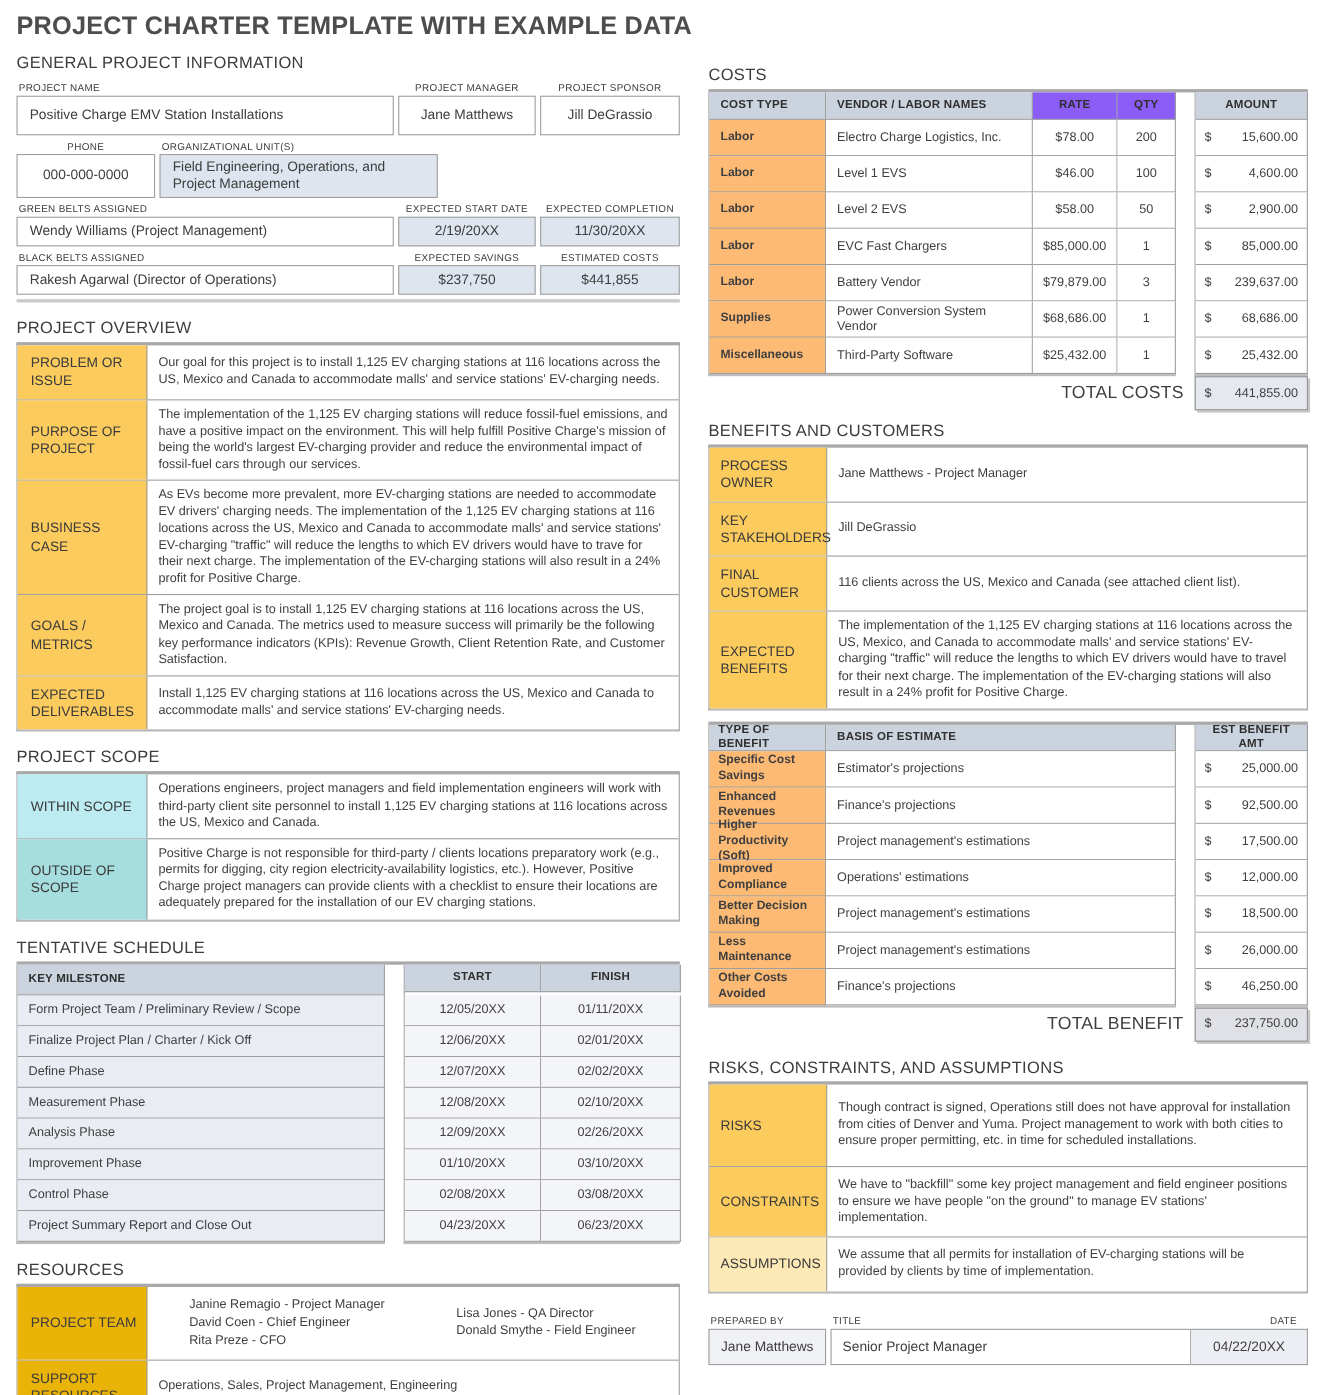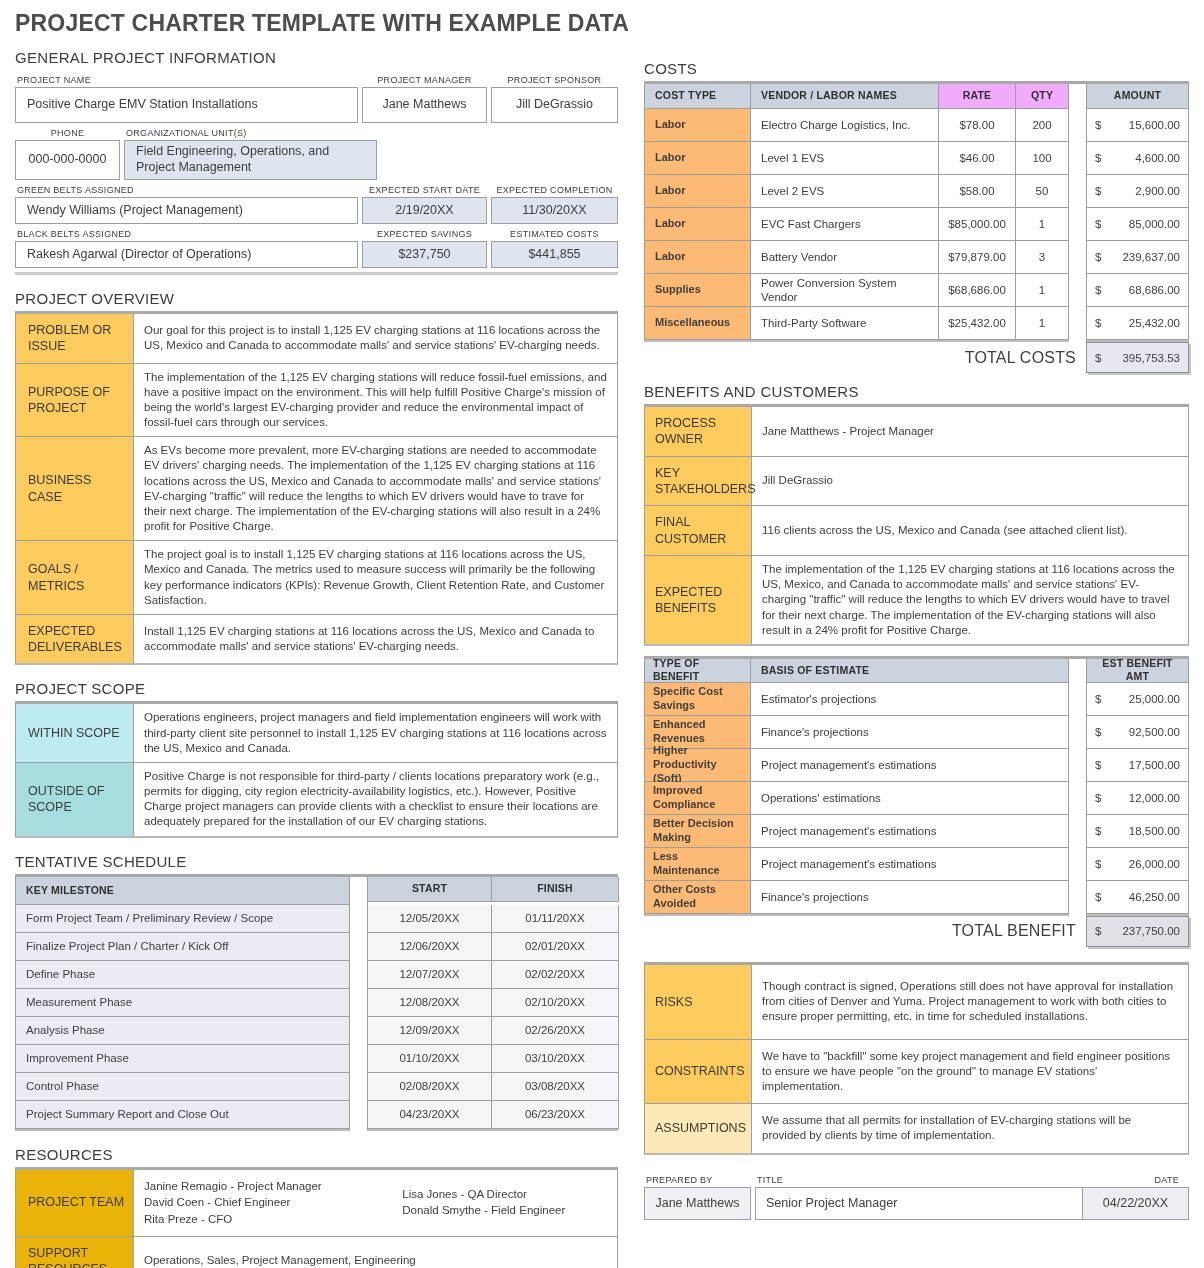--- a/index.html
+++ b/index.html
@@ -35,21 +35,21 @@
   .gi-cell {
     border:1px solid #9e9e9e; background:#fff;
     font-size:12.5px; color:#3d3d3d;
     display:flex; align-items:center; padding:3px 11px;
     line-height:1.25;
   }
   .gi-cell.center { justify-content:center; text-align:center; padding:3px 4px; }
   .gi-cell.blue { background:#dfe5ef; }
   .h36 { min-height:36px; } .h40 { min-height:40px; } .h27 { min-height:27px; }
   .w-a { width:343px; } .w-b { width:125px; } .w-c { width:127px; }
-  .w-email { width:237px; } .w-phone { width:105px; } .w-org { width:253px; }
+  .w-email { width:237px; } .w-phone { width:126px; } .w-org { width:253px; }
   .rule { height:3px; background:#cacaca; margin-top:4px; }
 
   
   .ltab {
     border:1px solid #a0a0a0;
     border-top:3px solid #a9a9a9;
     border-bottom:2px solid #b9b9b9;
   }
   .ltab-row { display:flex; }
   .ltab-row + .ltab-row { border-top:1px solid #a0a0a0; }
@@ -75,21 +75,21 @@
   .cell {
     border-right:1px solid #9e9e9e; border-bottom:1px solid #9e9e9e;
     font-size:11.5px; color:#3f3f3f; background:#fff;
     display:flex; align-items:center; padding:2px 10px; line-height:1.25;
   }
   .cell.center { justify-content:center; padding:2px 4px; text-align:center; }
   .hcell {
     background:#cbd3df; font-weight:bold; font-size:10.5px; color:#2f2f2f;
     letter-spacing:.2px;
   }
-  .hcell.gray { background:#f0abfc; }
+  .hcell.gray { background:#8b5cf6; }
   .shade { background:#fdba74; }
   .bold { font-weight:bold; font-size:11px; }
   .money { justify-content:space-between; padding:2px 8px; }
 
   
   .sched-left { flex:1; display:grid; grid-auto-rows:28px; }
   .sched-left .hrow { height:25px; }
   .sched-dates { width:251px; flex:0 0 251px; display:grid; grid-template-columns:124px 127px; grid-auto-rows:28px; }
   .sched-left .cell, .sched-dates .cell { height:auto; }
   .mile { background:#e9ecf2; }
@@ -117,21 +117,21 @@
     border:1px solid #8f8f8f; box-shadow:2px 2px 0 #c6c6c6;
     display:flex; align-items:center; justify-content:space-between;
     font-size:11.5px; padding:2px 8px;
   }
   .total-amt.bluebg { background:#e5e8ee; }
   .total-amt.graybg { background:#dfe1e6; }
 
   
   .res-text2col { flex:1; display:flex; padding:8px 10px; gap:8px; }
   .res-sub { font-size:11.5px; line-height:1.45; color:#3f3f3f; }
-  .res-sub.c1 { width:55%; }
+  .res-sub.c1 { width:55%;margin-left:28px; }
   .res-sub.c2 { width:45%; padding-top:8px; }
 
   
   .prep-labels { display:flex; }
   .prep-cells { display:flex; gap:4px; }
   .prep-cell {
     border:1px solid #9e9e9e; min-height:33px; background:#fff;
     display:flex; align-items:center; font-size:12.5px; padding:3px 10px;
   }
   .prep-name { width:107px; flex:0 0 107px; justify-content:center; background:#f0f1f4; padding:3px 4px; }
@@ -388,21 +388,21 @@
             <div class="cell money">
                 <span>$</span>
                 <span>25,432.00</span>
               </div>
           </div>
         </div>
         <div class="total-row">
           <div class="total-label">TOTAL COSTS</div>
           <div class="total-amt bluebg">
               <span>$</span>
-              <span>395,753.53</span>
+              <span>441,855.00</span>
             </div>
         </div>
       </section>
 
       <section style="margin-bottom:10px">
         <h2>BENEFITS AND CUSTOMERS</h2>
         <div class="ltab">
           <div class="ltab-row" style="min-height:45px">
             <div class="ltab-label lbl-yellow">PROCESS OWNER</div>
             <div class="ltab-text">Jane Matthews - Project Manager</div>
@@ -478,20 +478,21 @@
         <div class="total-row">
           <div class="total-label">TOTAL BENEFIT</div>
           <div class="total-amt graybg">
               <span>$</span>
               <span>237,750.00</span>
             </div>
         </div>
       </section>
 
       <section>
+        <h2>RISKS, CONSTRAINTS, AND ASSUMPTIONS</h2>
         <div class="ltab">
           <div class="ltab-row" style="min-height:74px">
             <div class="ltab-label lbl-yellow">RISKS</div>
             <div class="ltab-text">Though contract is signed, Operations still does not have approval for installation from cities of Denver and Yuma. Project management to work with both cities to ensure proper permitting, etc. in time for scheduled installations.</div>
           </div>
           <div class="ltab-row" style="min-height:64px">
             <div class="ltab-label lbl-yellow">CONSTRAINTS</div>
             <div class="ltab-text">We have to "backfill" some key project management and field engineer positions to ensure we have people "on the ground" to manage EV stations' implementation.</div>
           </div>
           <div class="ltab-row" style="min-height:50px">

